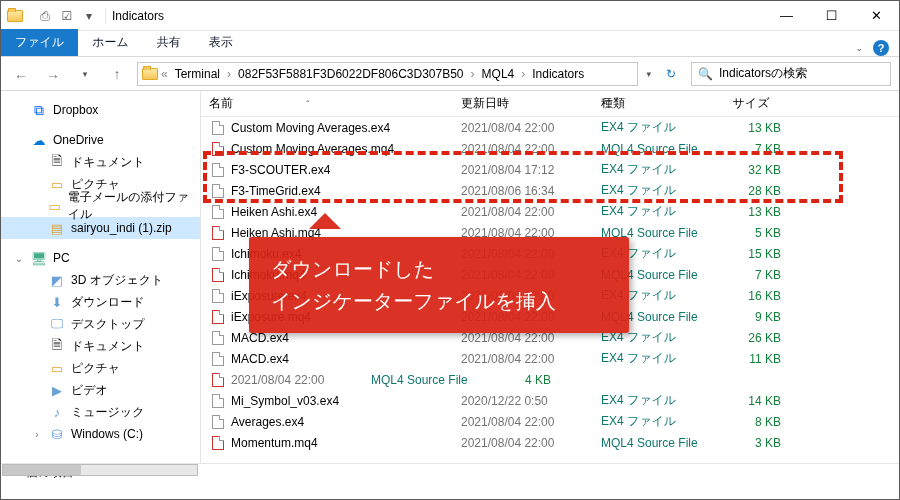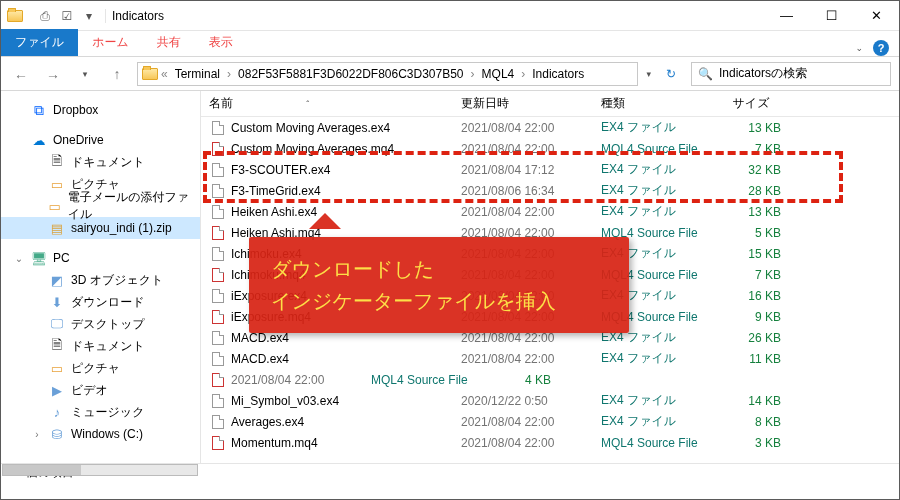--- a/index.html
+++ b/index.html
@@ -9,21 +9,21 @@
 .titlebar .tb-left{display:flex;align-items:center;gap:6px;padding-left:6px;flex:1}
 .titlebar .sys{display:flex;height:100%}
 .titlebar .sys div{width:45px;display:flex;align-items:center;justify-content:center;font-size:13px}
 .tb-icon{width:16px;height:16px;display:inline-flex;align-items:center;justify-content:center}
 .folder-mini{width:16px;height:12px;background:linear-gradient(#ffe9a6,#f7c758);border:1px solid #e3a829;border-radius:1px;position:relative}
 .folder-mini::before{content:"";position:absolute;top:-3px;left:0;width:6px;height:3px;background:#f7c758;border:1px solid #e3a829;border-bottom:none;border-radius:1px 1px 0 0}
 .qa{display:flex;gap:2px;align-items:center;padding:0 6px;border-right:1px solid #e5e5e5;height:100%}
 .qa span{width:20px;text-align:center;color:#555}
 .ribbon-tabs{height:26px;background:#fff;display:flex;align-items:flex-end;border-bottom:1px solid #d8d8d8}
 .rt-file{background:#1979ca;color:#fff;padding:5px 14px;font-size:12px}
-.rt-tab{padding:5px 14px;color:#ef4444}
+.rt-tab{padding:5px 14px;color:#0f172a}
 .rt-right{margin-left:auto;display:flex;align-items:center;gap:10px;padding-right:10px}
 .help{width:16px;height:16px;border-radius:50%;background:#1979ca;color:#fff;display:flex;align-items:center;justify-content:center;font-size:11px;font-weight:bold}
 .addrbar{height:34px;display:flex;align-items:center;gap:8px;padding:0 8px;border-bottom:1px solid #d8d8d8}
 .nav-btn{width:24px;height:24px;display:flex;align-items:center;justify-content:center;color:#777;font-size:14px}
 .addr{flex:1;height:24px;border:1px solid #c8c8c8;display:flex;align-items:center;padding:0 4px;gap:2px;overflow:hidden}
 .addr .crumb{padding:0 4px;white-space:nowrap}
 .addr .sep{color:#888;padding:0 1px}
 .refresh{width:24px;text-align:center;color:#1979ca}
 .search{width:200px;height:24px;border:1px solid #c8c8c8;display:flex;align-items:center;padding:0 6px;gap:6px;color:#888}
 .body{flex:1;display:flex;overflow:hidden}
@@ -48,21 +48,21 @@
 .row .sz{width:80px;text-align:right;color:#15803d;padding-right:20px}
 .file-ic{width:12px;height:14px;border:1px solid #999;background:#fff;position:relative}
 .file-ic::after{content:"";position:absolute;top:-1px;right:-1px;width:4px;height:4px;background:#fff;border-left:1px solid #999;border-bottom:1px solid #999}
 .file-ic.mq4{border-color:#c33}
 .file-ic.dat{border-color:#59b}
 .status{height:36px;border-top:1px solid #e5e5e5;display:flex;padding:0 8px;color:#555}
 .scroll-hint{position:absolute;left:2px;bottom:24px;width:196px;height:12px;background:linear-gradient(90deg,#c8c8c8 40%,#e8e8e8 40%);border:1px solid #bbb}
 
 .hilite{position:absolute;border:4px dashed #d21;pointer-events:none}
 .callout{position:absolute;background:rgba(215,35,20,0.93);color:#fff;padding:16px 22px;font-size:20px;line-height:1.6;border-radius:2px;box-shadow:3px 3px 6px rgba(0,0,0,0.3)}
-.callout .line{color:#fde047;font-size:20px}
+.callout .line{color:#ffffff;font-size:20px}
 .callout::before{content:"";position:absolute;top:-24px;left:60px;border:16px solid transparent;border-bottom-color:rgba(215,35,20,0.93);border-top:none;width:0;height:0}
 .chev{color:#555;font-size:9px}
 .dropbox{color:#0061fe;font-size:14px}
 .onedrive{color:#0078d4;font-size:13px}
 .pc{color:#4a8;font-size:13px}
 .yel{color:#e8a33d;font-size:13px}
 .zip{color:#d9a441}
 .drive{color:#6aa0d8}
 </style>
 </head>

